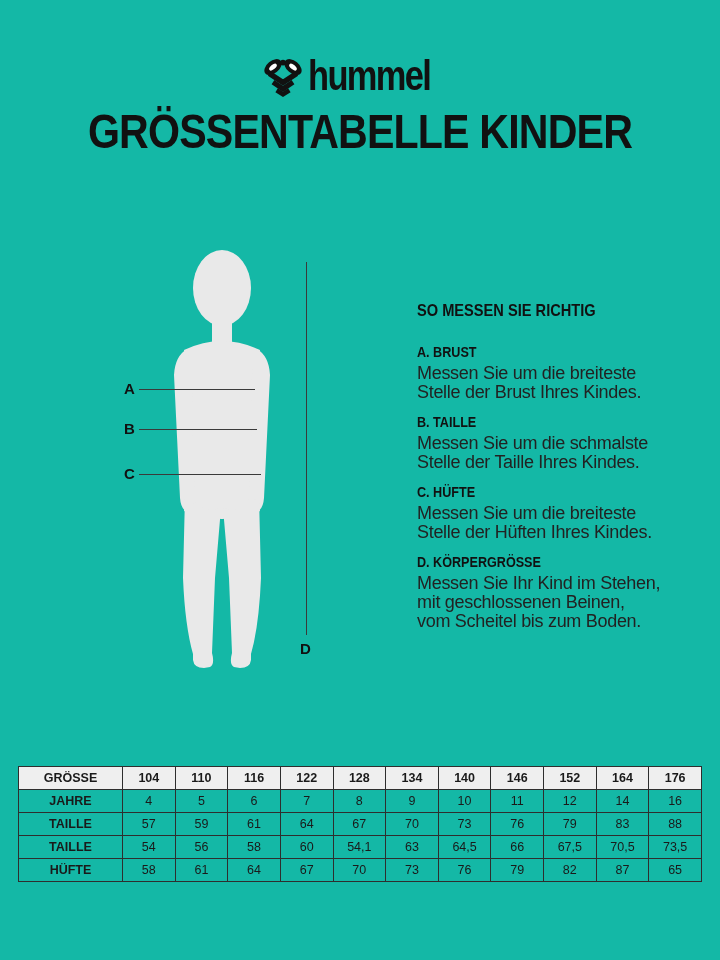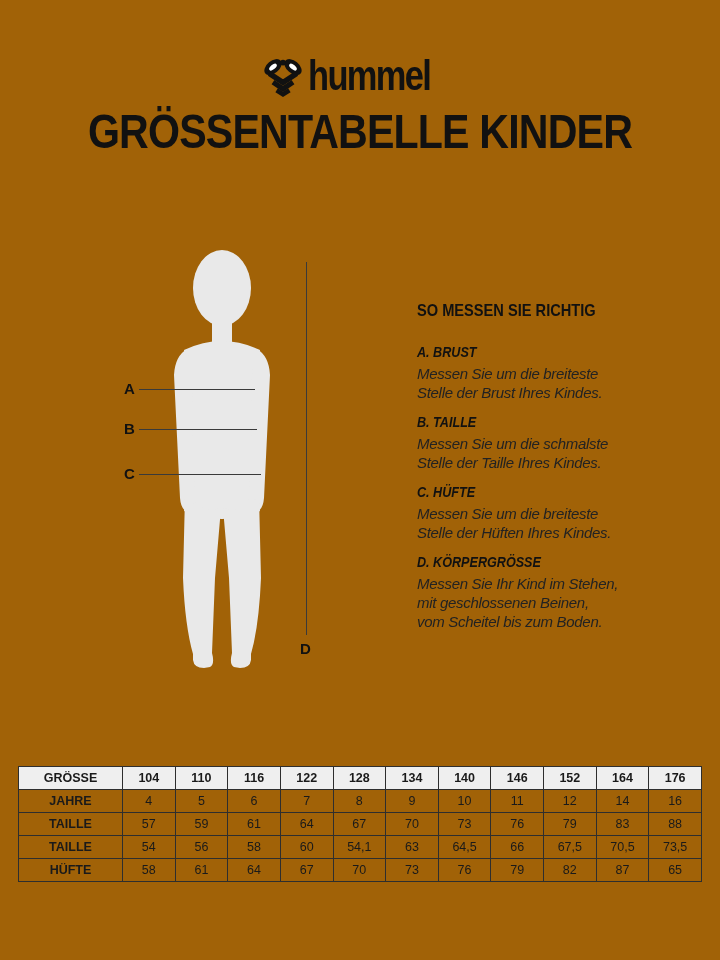--- a/index.html
+++ b/index.html
@@ -1,18 +1,18 @@
 <!DOCTYPE html>
 <html><head>
 <meta charset="utf-8">
 <style>
   * { margin: 0; padding: 0; box-sizing: border-box; }
   html, body { background: #fff; }
   body { font-family: "Liberation Sans", "DejaVu Sans", sans-serif; color: #1a1a1a; }
-  #page { position: relative; width: 720px; height: 960px; background: #a16207; overflow: hidden; }
+  #page { position: relative; width: 720px; height: 960px; background: #14b8a6; overflow: hidden; }
 
   
   .brand { position: absolute; top: 54px; left: 0; width: 100%; height: 48px;
            display: flex; align-items: center; justify-content: center; gap: 5px; }
   .bee { display: inline-block; width: 40px; height: 46px; }
   .brand-word { font-size: 42px; font-weight: 700; letter-spacing: -2px; color: #111;
                 transform: scaleX(0.82); transform-origin: left center; line-height: 1; padding-bottom: 4px; }
 
   
   .title { position: absolute; top: 103px; left: 0; width: 100%; text-align: center;
@@ -29,24 +29,24 @@
   .mline { position: absolute; height: 1px; background: #3a3a3a; }
   .line-a { left: 139px; top: 389px; width: 116px; }
   .line-b { left: 139px; top: 429px; width: 118px; }
   .line-c { left: 139px; top: 474px; width: 122px; }
   .vline  { position: absolute; left: 306px; top: 262px; width: 1px; height: 373px; background: #3a3a3a; }
 
   
   .instructions { position: absolute; left: 417px; top: 301px; width: 215px; }
   .instructions h2 { font-size: 17px; font-weight: 700; color: #111; white-space: nowrap;
                      transform: scaleX(0.86); transform-origin: left center; margin-bottom: 23px; }
-  .inst-section { margin-bottom: 12px; font-style: italic; }
+  .inst-section { margin-bottom: 12px; }
   .inst-section h3 { font-size: 14px; font-weight: 700; color: #111; white-space: nowrap;
                      transform: scaleX(0.9); transform-origin: left center; margin-bottom: 4px; }
-  .tline { font-size: 15px; line-height: 19px; color: #222; letter-spacing: -0.3px; white-space: nowrap; }
+  .tline { font-size: 18px; line-height: 19px; color: #222; letter-spacing: -0.3px; white-space: nowrap; }
 
   
   .table-wrap { position: absolute; left: 18px; top: 766px; width: 684px; }
   table.size-table { width: 100%; border-collapse: collapse; table-layout: fixed; }
   .size-table th, .size-table td { border: 1px solid #2e2e2e; height: 23px; text-align: center;
                                    vertical-align: middle; font-size: 12.5px; padding: 0; color: #1a1a1a; }
   .size-table thead th { background: #efefef; font-weight: 700; margin-left: 15px; }
   .size-table tbody th { font-weight: 700; }
   .size-table tbody td { font-weight: 400; }
 </style>

